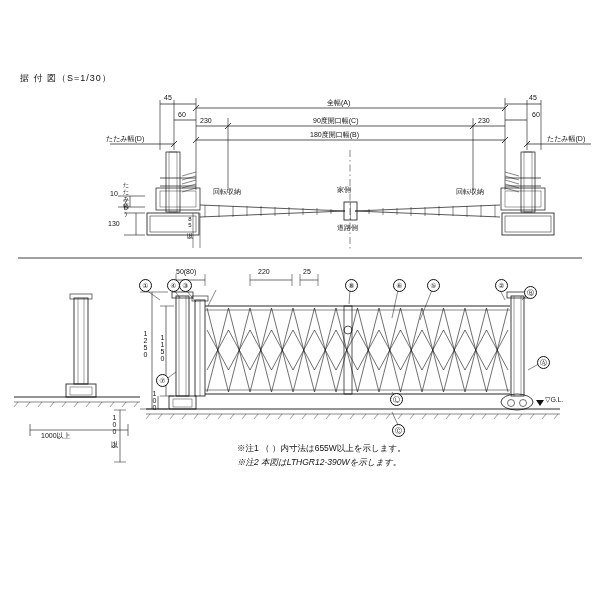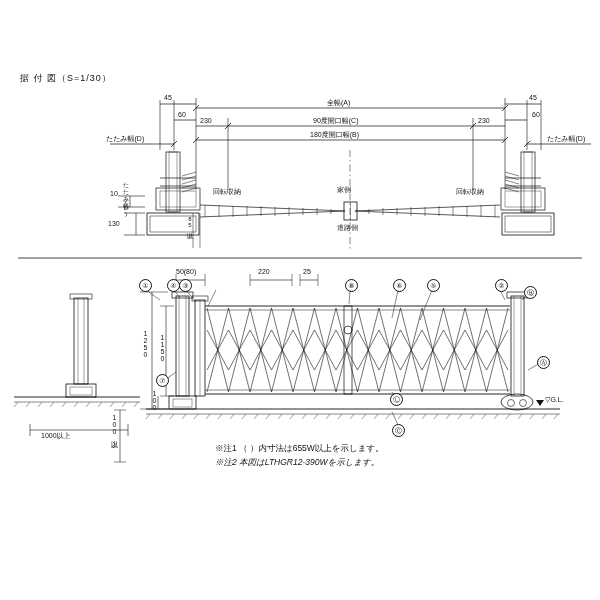--- a/index.html
+++ b/index.html
@@ -3,21 +3,21 @@
 <meta charset="utf-8">
 <style>
   html,body{margin:0;padding:0;background:#ffffff;}
   body{width:600px;height:600px;overflow:hidden;font-family:"Liberation Sans",sans-serif;color:#111;}
   #stage{position:relative;width:600px;height:600px;}
   .lbl{position:absolute;font-size:7px;line-height:8px;white-space:nowrap;color:#111;}
   .lbl.s6{font-size:6px;line-height:7px;}
   .lbl.vert{writing-mode:vertical-rl;text-orientation:upright;letter-spacing:0px;}
   .title{position:absolute;font-size:9px;letter-spacing:1px;}
   svg{position:absolute;left:0;top:0;}
-  .note{position:absolute;font-size:8.5px;line-height:13px;white-space:nowrap;}
+  .note{position:absolute;font-size:8.5px;line-height:13px;white-space:nowrap;margin-left:22px;}
   .cir{position:absolute;border:1px solid #111;border-radius:50%;width:11px;height:11px;
        font-size:7px;line-height:11px;text-align:center;background:#fff;}
 </style>
 </head>
 <body>
 
 <div id="stage">
 
   <svg width="600" height="600" viewBox="0 0 600 600">
     <g stroke="#111" fill="none" stroke-width="0.7">

